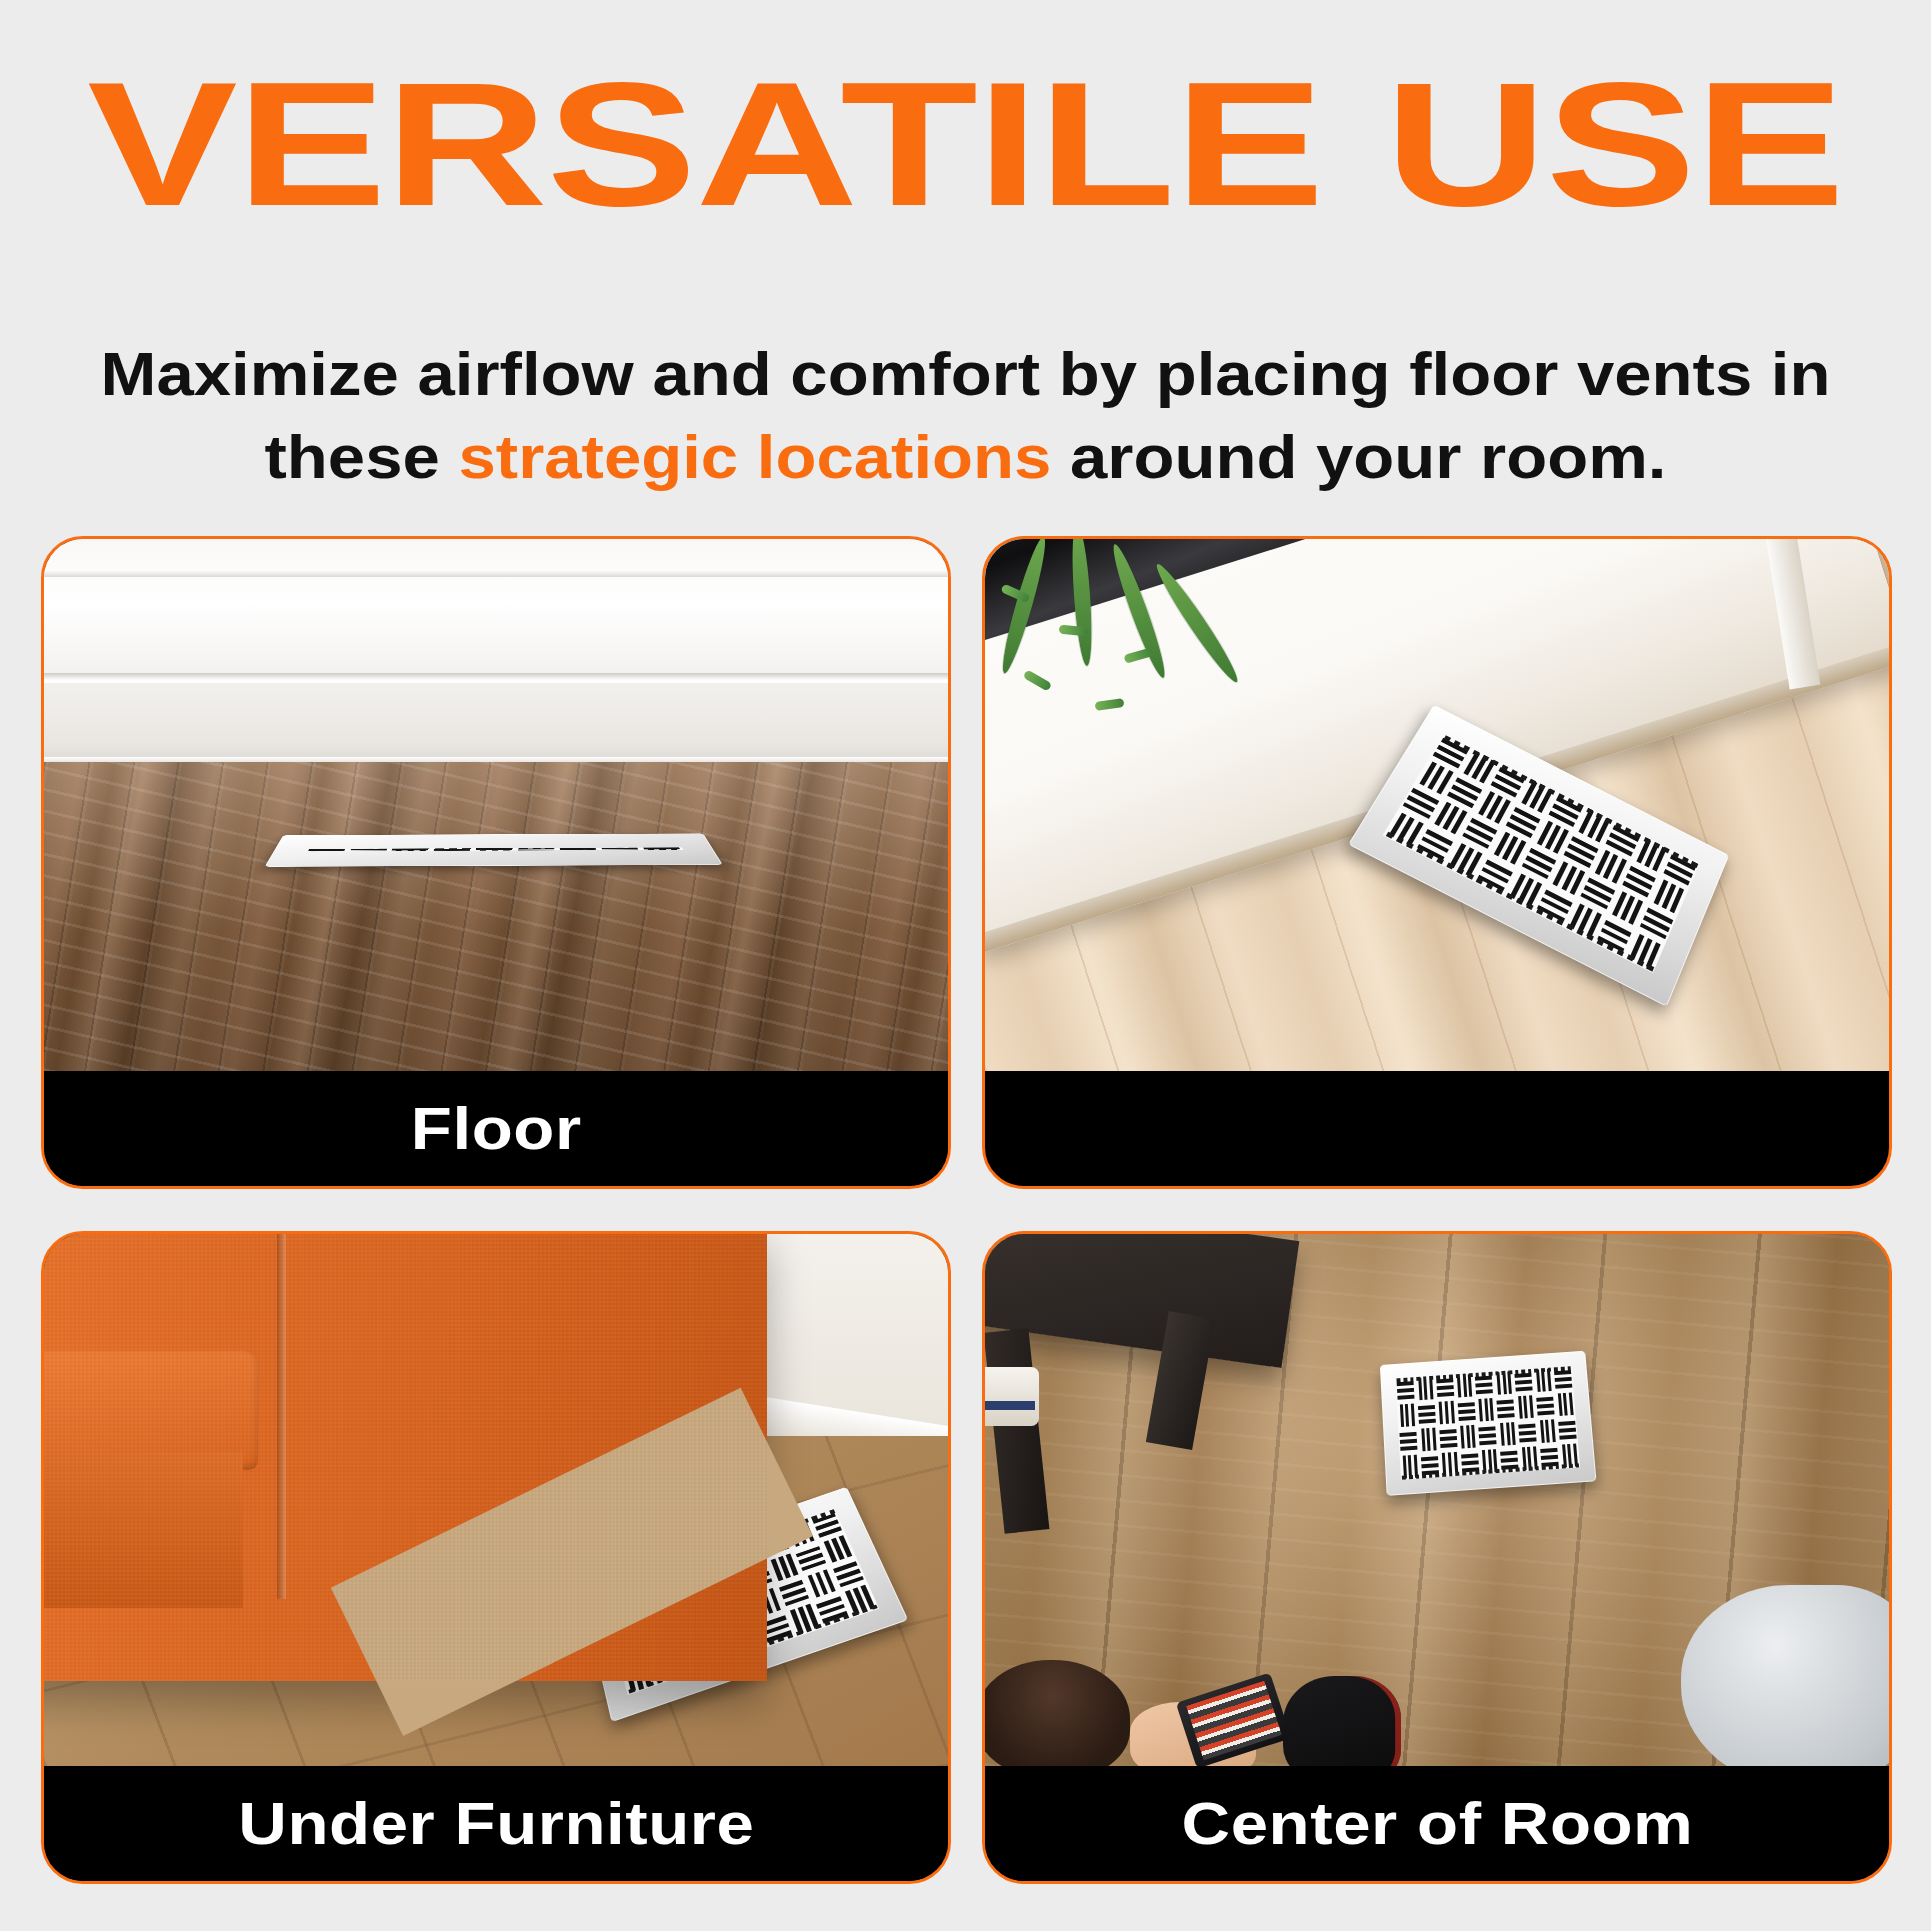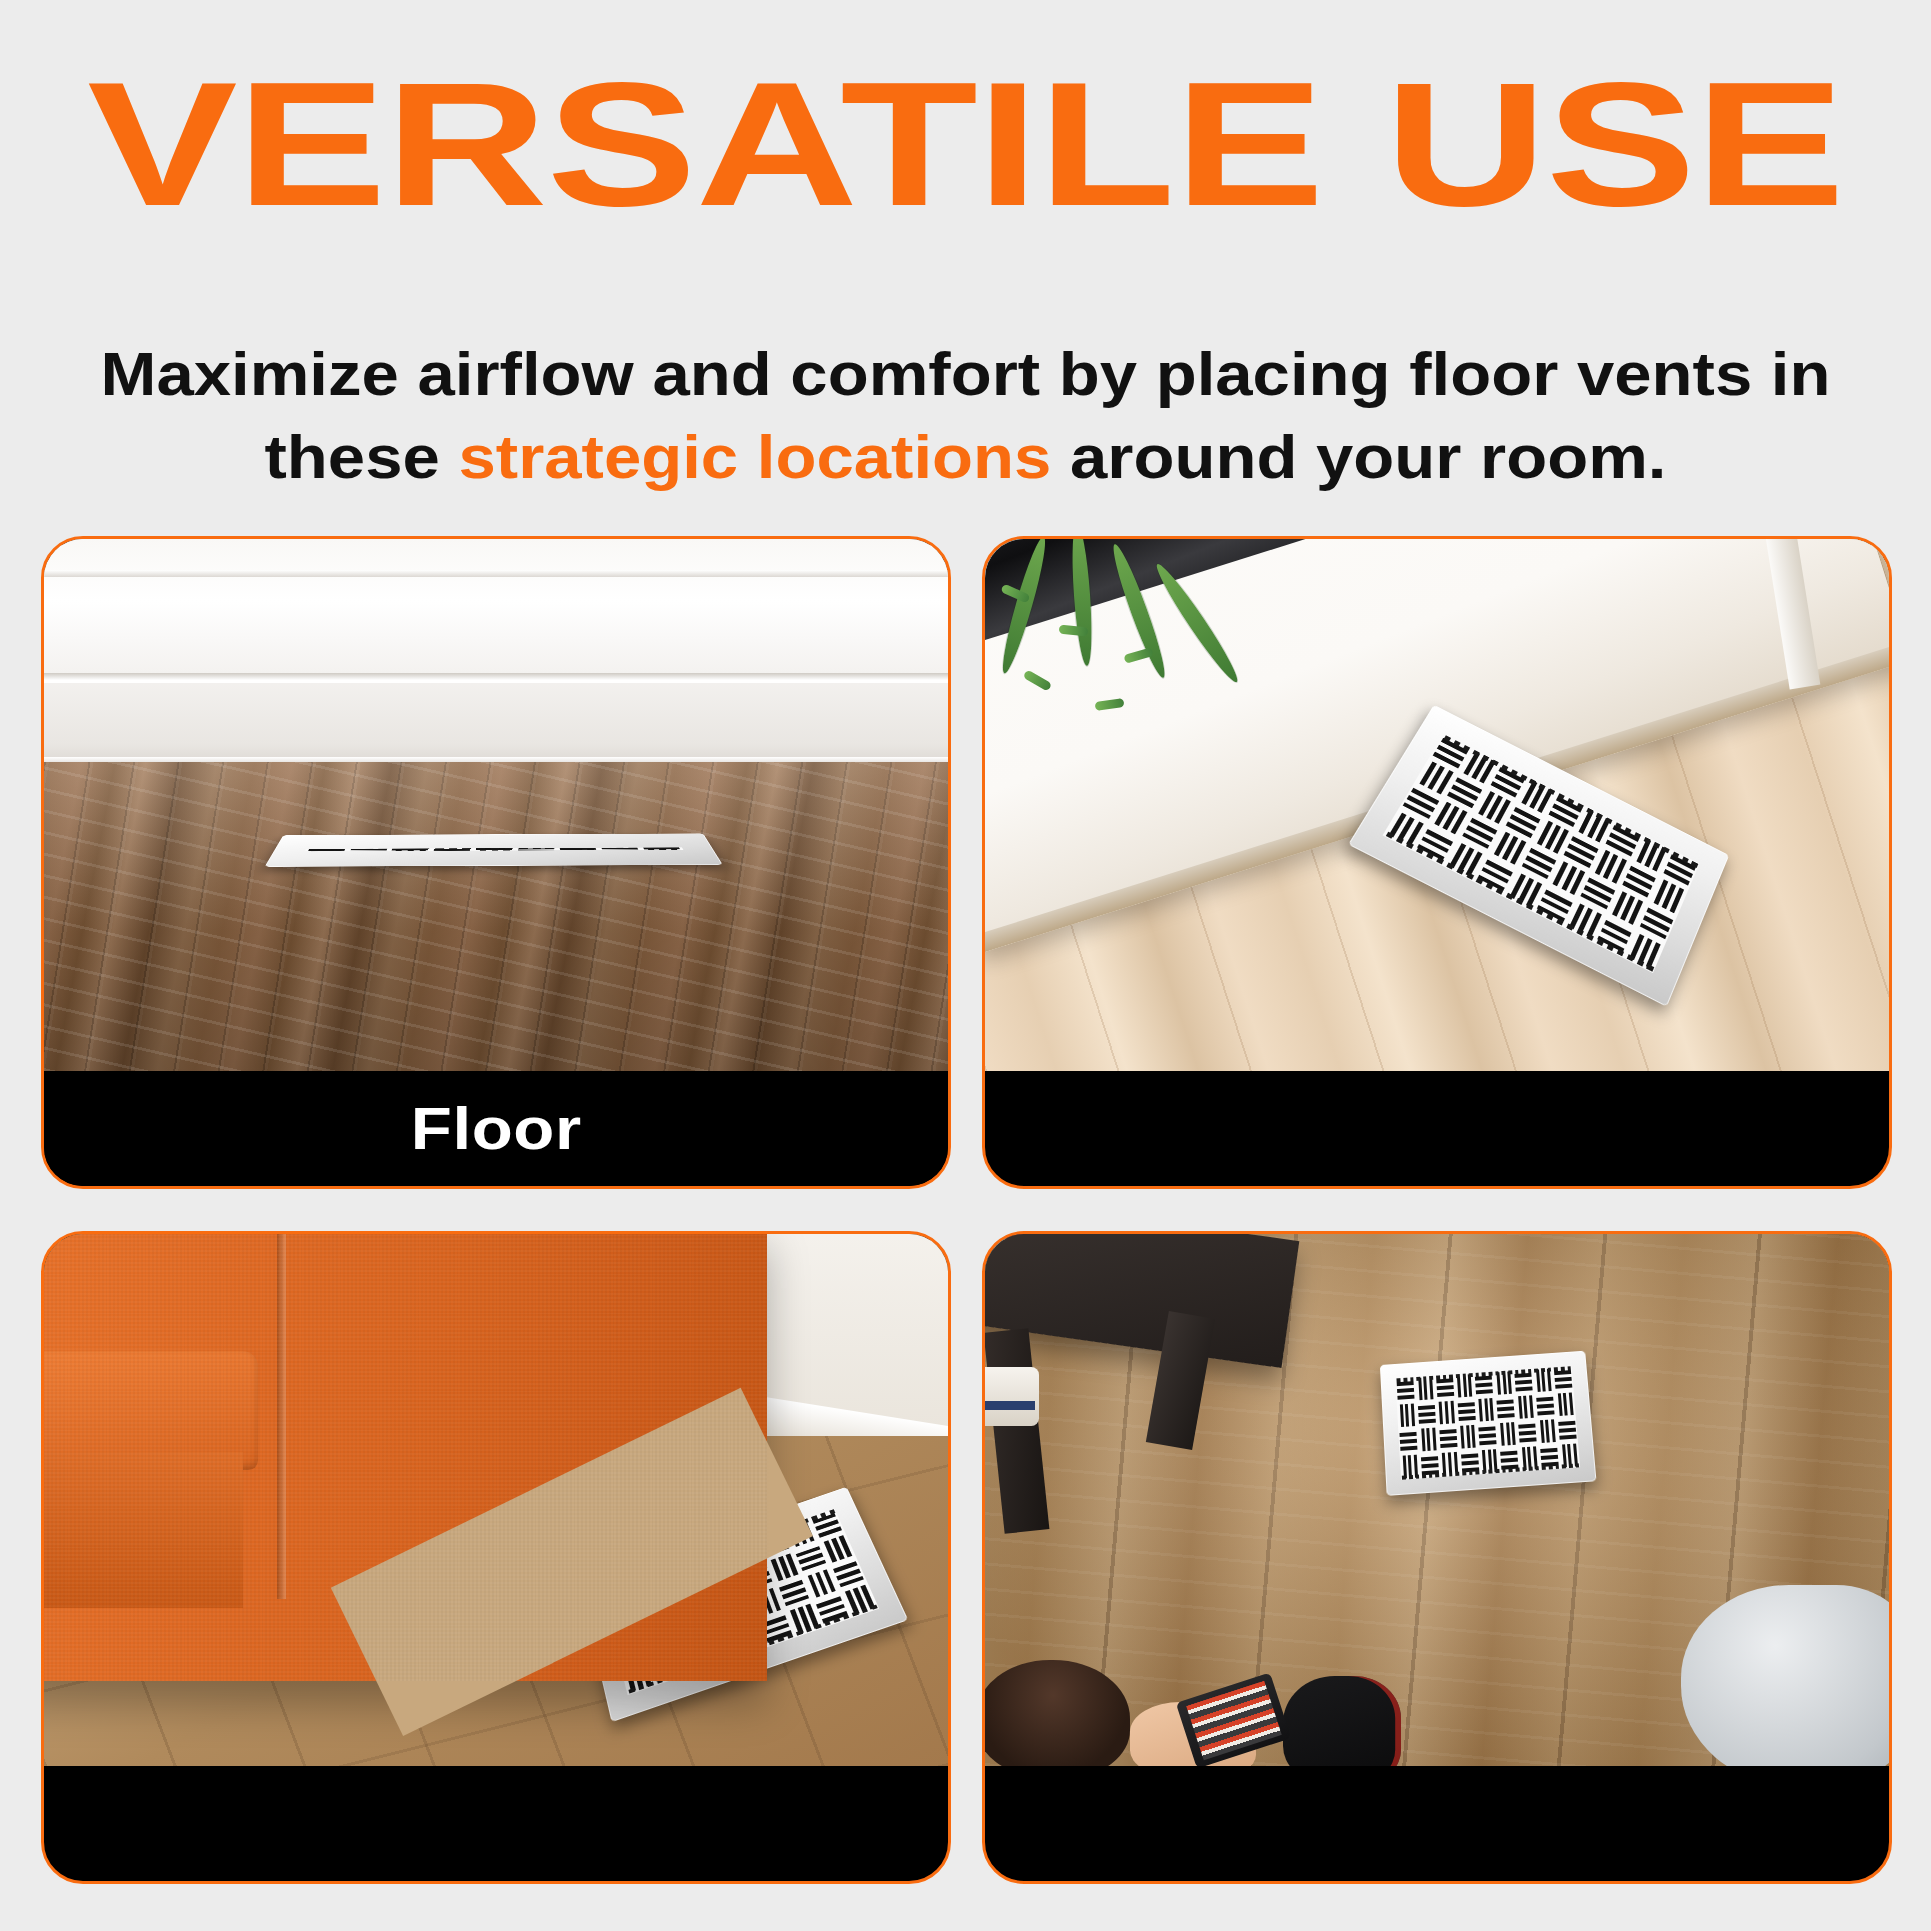--- a/index.html
+++ b/index.html
@@ -884,20 +884,23 @@
               </div>
           </div>
         </div>
         <div class="sofa">
           <div class="arm"></div>
           <div class="arm2"></div>
           <div class="seam-v"></div>
           <div class="sofa-diag"></div>
         </div>
       </div>
+      <div class="caption">
+        <span>Under Furniture</span>
+      </div>
     </div>
 
     <div class="card">
       <div class="photo p4">
         <div class="floor"></div>
         <div class="cushion"></div>
         <div class="table"></div>
         <div class="leg1"></div>
         <div class="leg2"></div>
         <div class="mug"></div>
@@ -1068,17 +1071,20 @@
                 <div class="dot" style="left:89.88888888888889%;top:0.5%;width:2.037037037037037%;height:4%"></div>
                 <div class="dot" style="left:89.88888888888889%;bottom:0.5%;width:2.037037037037037%;height:4%"></div>
                 <div class="dot" style="left:93.5925925925926%;top:0.5%;width:2.037037037037037%;height:4%"></div>
                 <div class="dot" style="left:93.5925925925926%;bottom:0.5%;width:2.037037037037037%;height:4%"></div>
                 <div class="dot" style="left:97.29629629629629%;top:0.5%;width:2.037037037037037%;height:4%"></div>
                 <div class="dot" style="left:97.29629629629629%;bottom:0.5%;width:2.037037037037037%;height:4%"></div>
               </div>
           </div>
         </div>
       </div>
+      <div class="caption">
+        <span>Center of Room</span>
+      </div>
     </div>
 
   </div>
 </div>
 
 
 </body></html>

